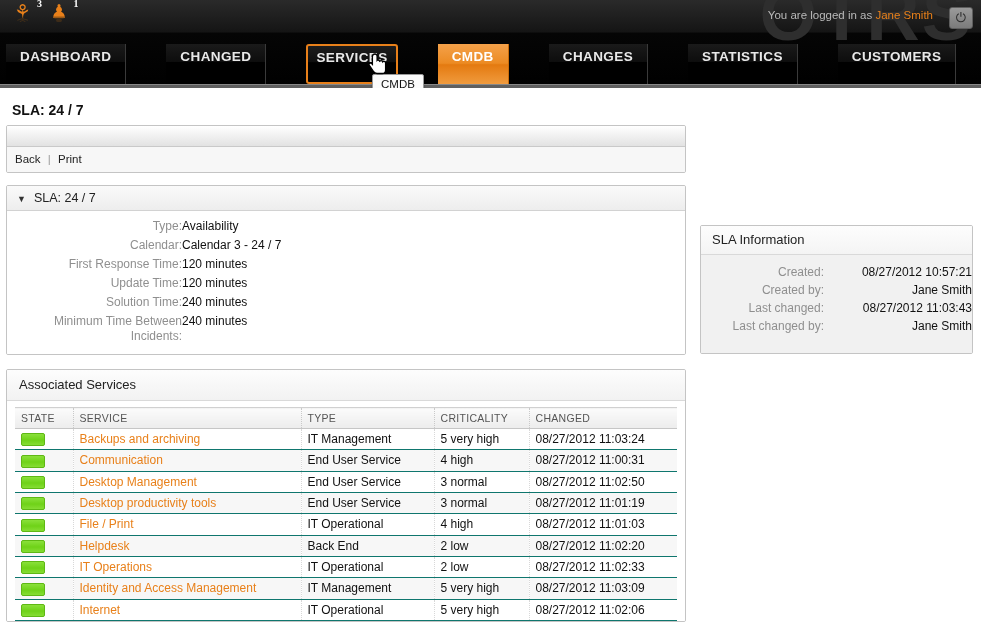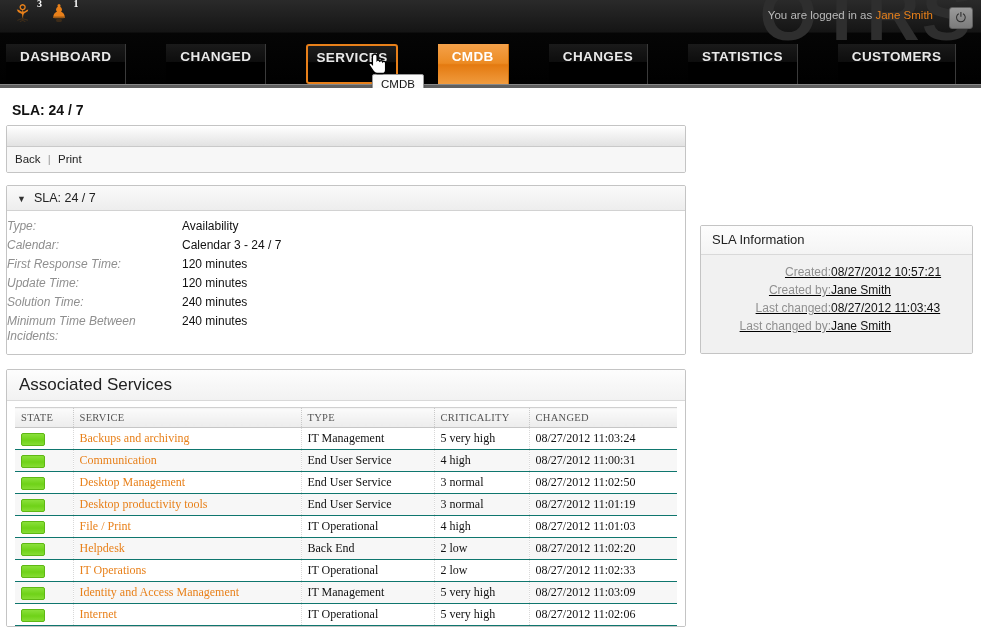--- a/index.html
+++ b/index.html
@@ -248,44 +248,43 @@
     margin-right: 8px;
     vertical-align: middle;
     cursor: pointer;
   }
   .widget-body { background: #fff; padding: 6px 0 8px 0; }
 
   table.fieldlist { border-collapse: collapse; width: 100%; }
   table.fieldlist td { font-size: 12px; padding: 2px 0; vertical-align: top; }
   td.flabel {
     width: 175px;
+    text-align: right;
     color: #8f8f8f;
     padding-right: 8px;
     line-height: 15px;
-    font-style: italic;
   }
   td.fvalue { color: #111; line-height: 15px; }
 
   
   #assoc-widget { margin-top: 14px; }
   #assoc-head {
     height: 30px;
     line-height: 30px;
     padding-left: 12px;
-    font-size: 17px;
+    font-size: 13px;
     color: #222;
     background: linear-gradient(to bottom, #fdfdfd 0%, #f2f2f2 100%);
     border-bottom: 1px solid #d9d9d9;
   }
   #assoc-body { padding: 6px 8px 0 8px; background: #fff; }
   table.datatable {
     border-collapse: collapse;
     width: 100%;
     table-layout: fixed;
-    font-family: Liberation Serif, serif;
   }
   table.datatable th {
     font-size: 10.5px;
     font-weight: normal;
     color: #555;
     text-transform: uppercase;
     letter-spacing: .3px;
     text-align: left;
     padding: 4px 6px;
     background: linear-gradient(to bottom, #fbfbfb 0%, #ececec 100%);
@@ -328,30 +327,30 @@
   }
   #slainfo-head {
     height: 28px;
     line-height: 28px;
     padding-left: 11px;
     font-size: 13px;
     color: #222;
     background: linear-gradient(to bottom, #fdfdfd 0%, #f4f4f4 100%);
     border-bottom: 1px solid #d9d9d9;
   }
-  #slainfo-body { padding: 8px 0 18px 12px; background: #f1f1f1; text-decoration: underline; }
+  #slainfo-body { padding: 8px 0 18px 5px; background: #f1f1f1; }
   table.inflist { border-collapse: collapse; width: 100%; }
   table.inflist td { font-size: 12px; padding: 2px 0; }
   td.ilabel {
     width: 118px;
     text-align: right;
     color: #8f8f8f;
     padding-right: 7px;
   }
-  td.ivalue { color: #111; }
+  td.ivalue { color: #111; text-align: right; }
 </style>
 </head>
 <body>
 
 <div id="header">
 
   <div id="otrs-watermark">OTRS</div>
 
   <div id="toolbar-icons">
     <span class="tb-item">

